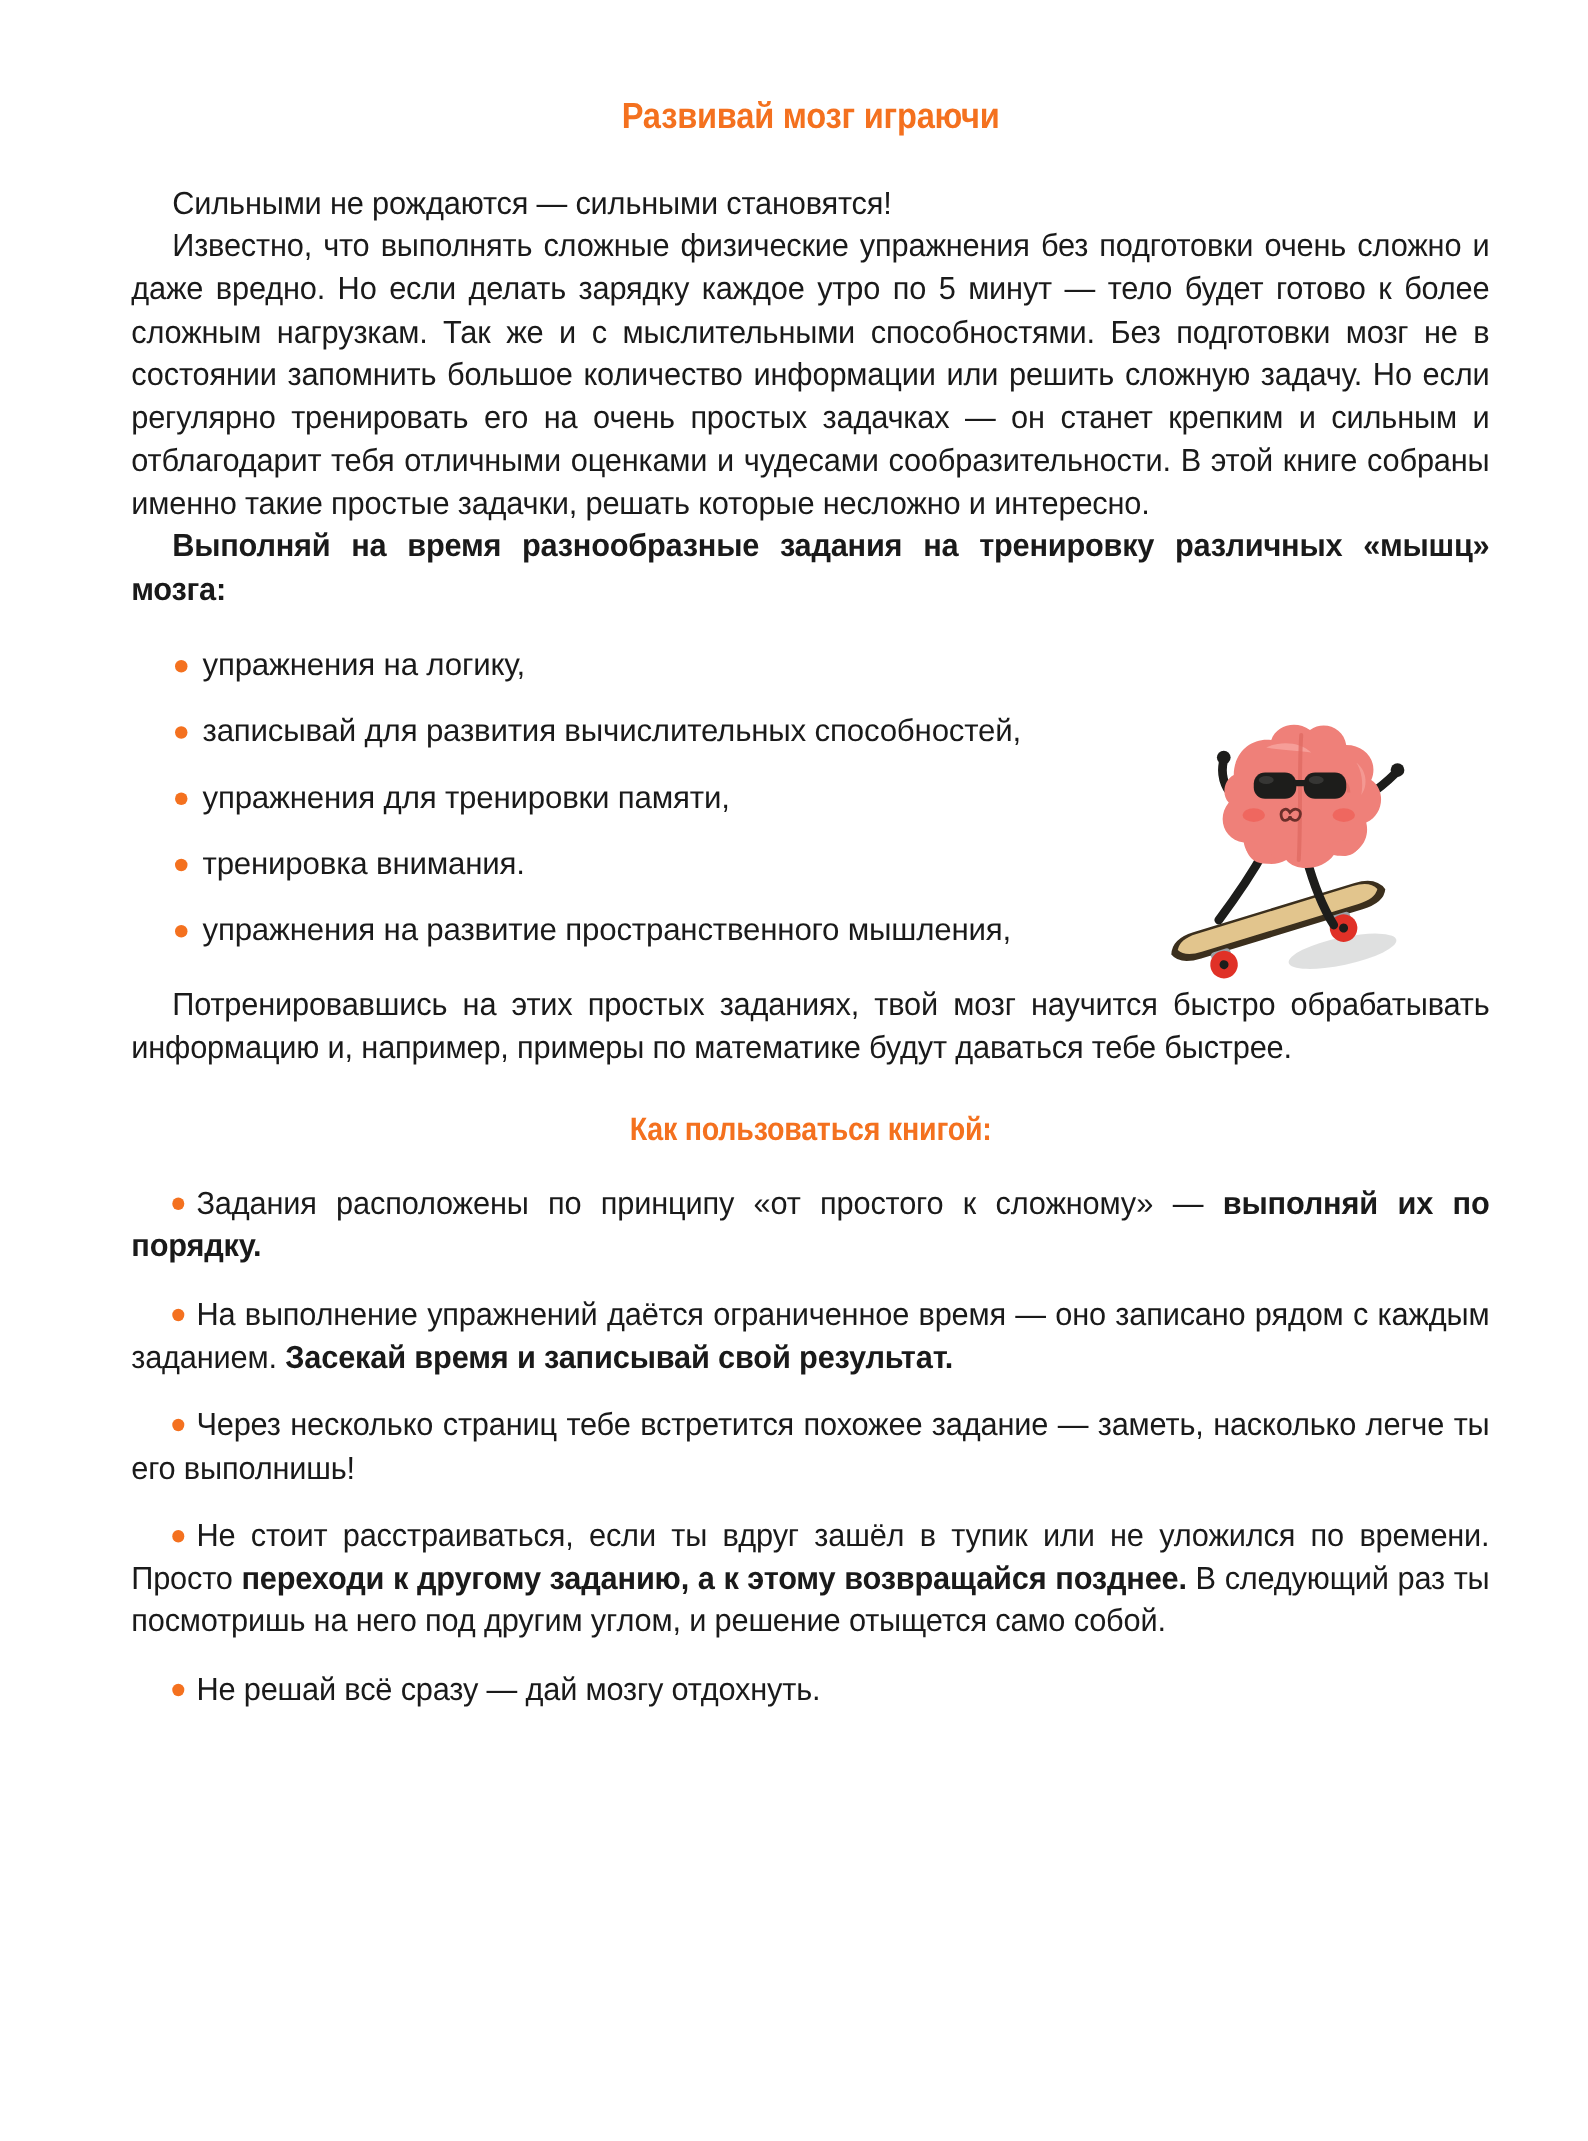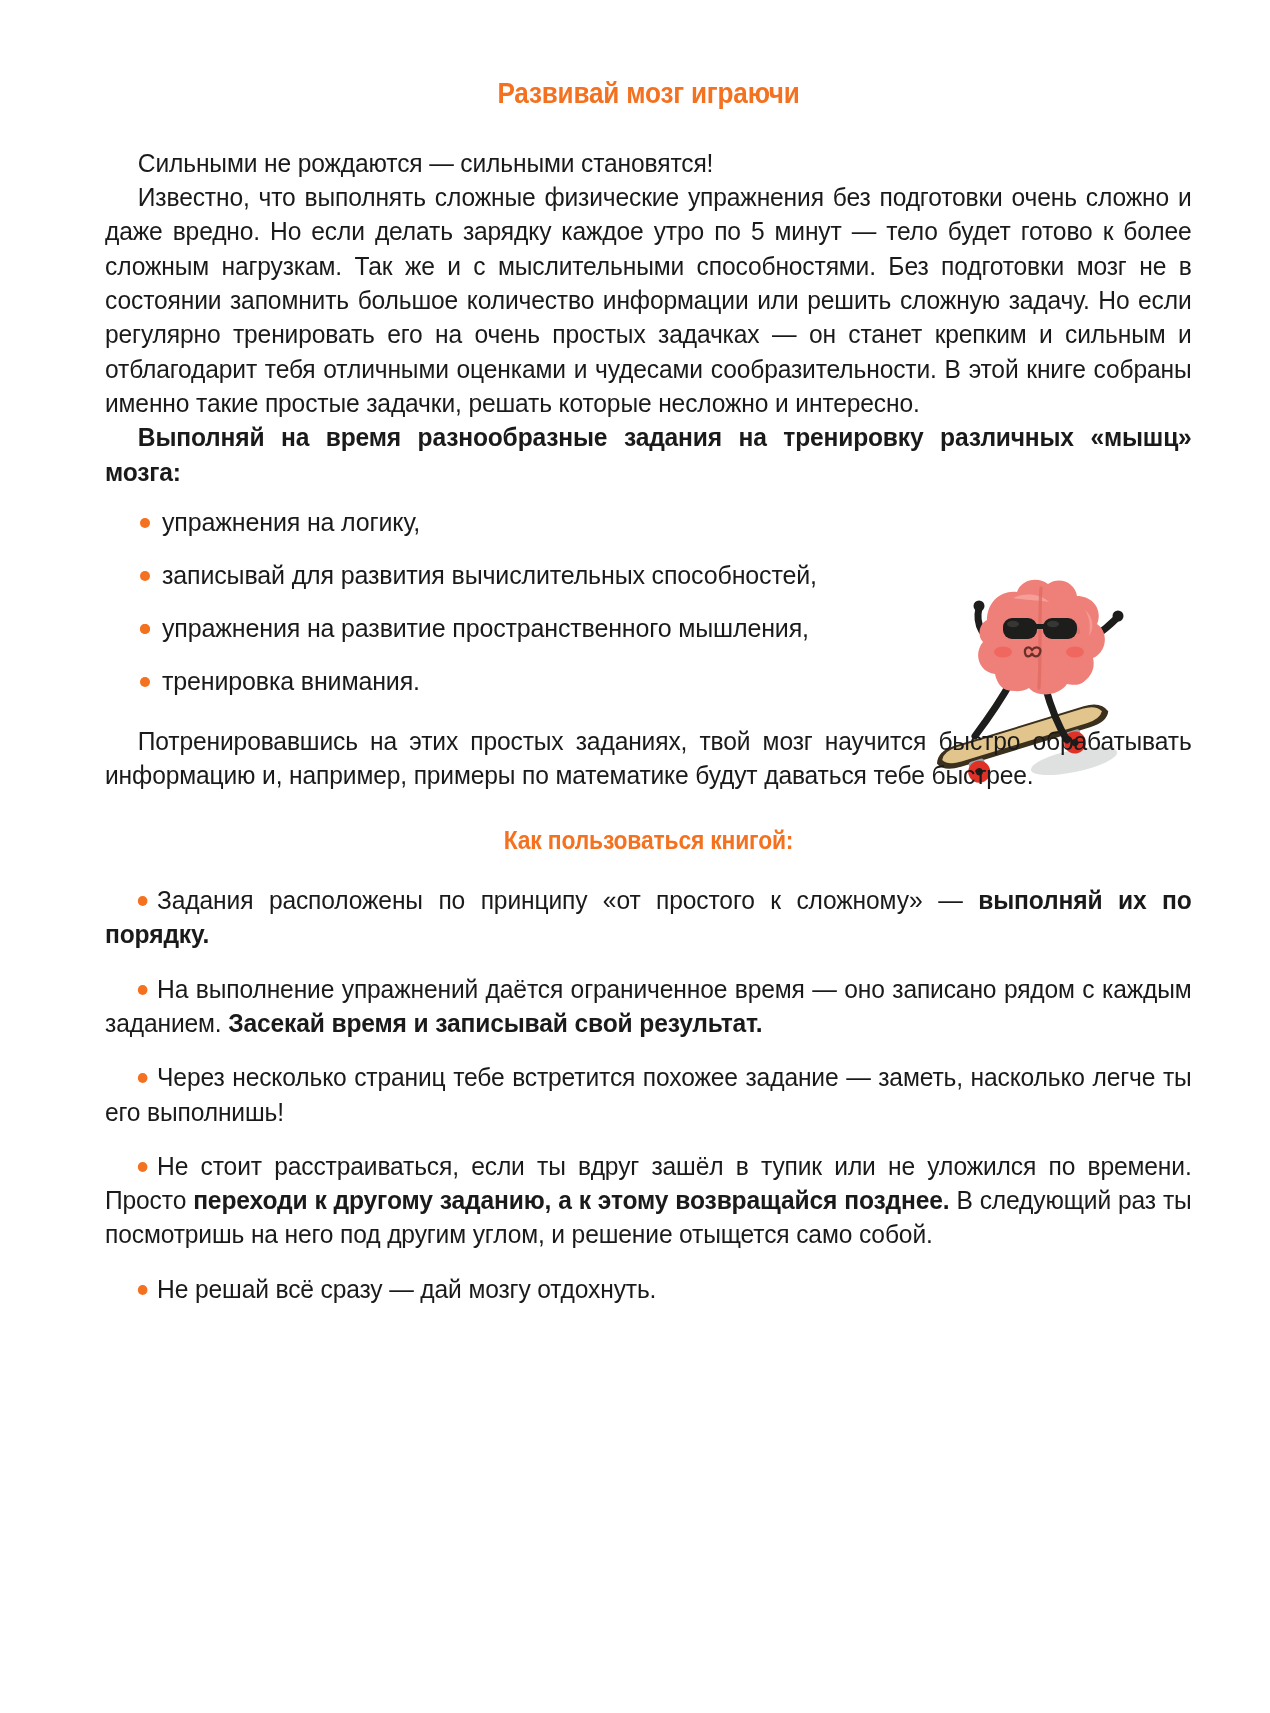--- a/index.html
+++ b/index.html
@@ -76,21 +76,21 @@
     letter-spacing: -0.2px;
     transform: scaleX(0.965);
     transform-origin: left top;
     width: 1126px;
     margin: 0;
   }
 
   
   .bullet-list {
     list-style: none;
-    margin: 16px 0 0 0;
+    margin: 26px 0 0 0;
     padding: 0;
   }
   .bullet-list li {
     position: relative;
     padding-left: 57px;
     font-size: 25px;
     line-height: 1.36;
     margin-bottom: 19px;
     letter-spacing: -0.15px;
   }
@@ -226,28 +226,29 @@
       <li>
         <span class="dot"></span>
         <span>упражнения на логику,</span>
       </li>
       <li>
         <span class="dot"></span>
         <span>записывай для развития вычислительных способностей,</span>
       </li>
       <li>
         <span class="dot"></span>
+        <span>упражнения для тренировки памяти,</span>
+      </li>
+      <li>
+        <span class="dot"></span>
+        <span>тренировка внимания.</span>
       </li>
       <li>
         <span class="dot"></span>
         <span>упражнения на развитие пространственного мышления,</span>
-      </li>
-      <li>
-        <span class="dot"></span>
-        <span>тренировка внимания.</span>
       </li>
     </ul>
 
     <p class="para indent" style="margin-top:26px;">Потренировавшись на этих простых заданиях, твой мозг научится быстро обрабатывать информацию и, например, примеры по математике будут даваться тебе быстрее.</p>
 
     <h2 class="subhead">Как пользоваться книгой:</h2>
 
     <p class="instr"><span class="dot-inline"></span><span>Задания расположены по принципу «от простого к сложному» — </span><b>выполняй их по порядку.</b><span></span></p>
 
     <p class="instr"><span class="dot-inline"></span><span>На выполнение упражнений даётся ограниченное время — оно записано рядом с каждым заданием. </span><b>Засекай время и записывай свой результат.</b><span></span></p>

